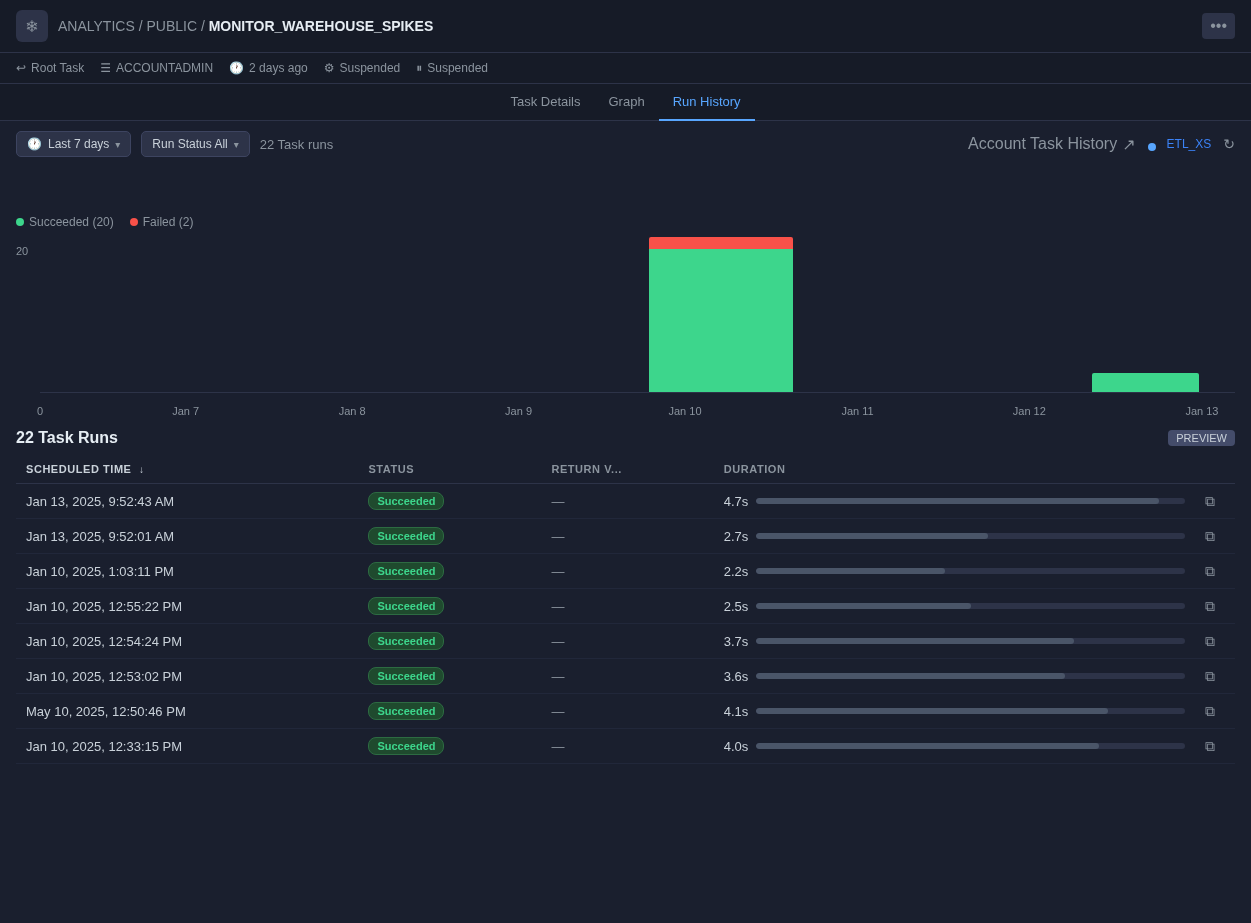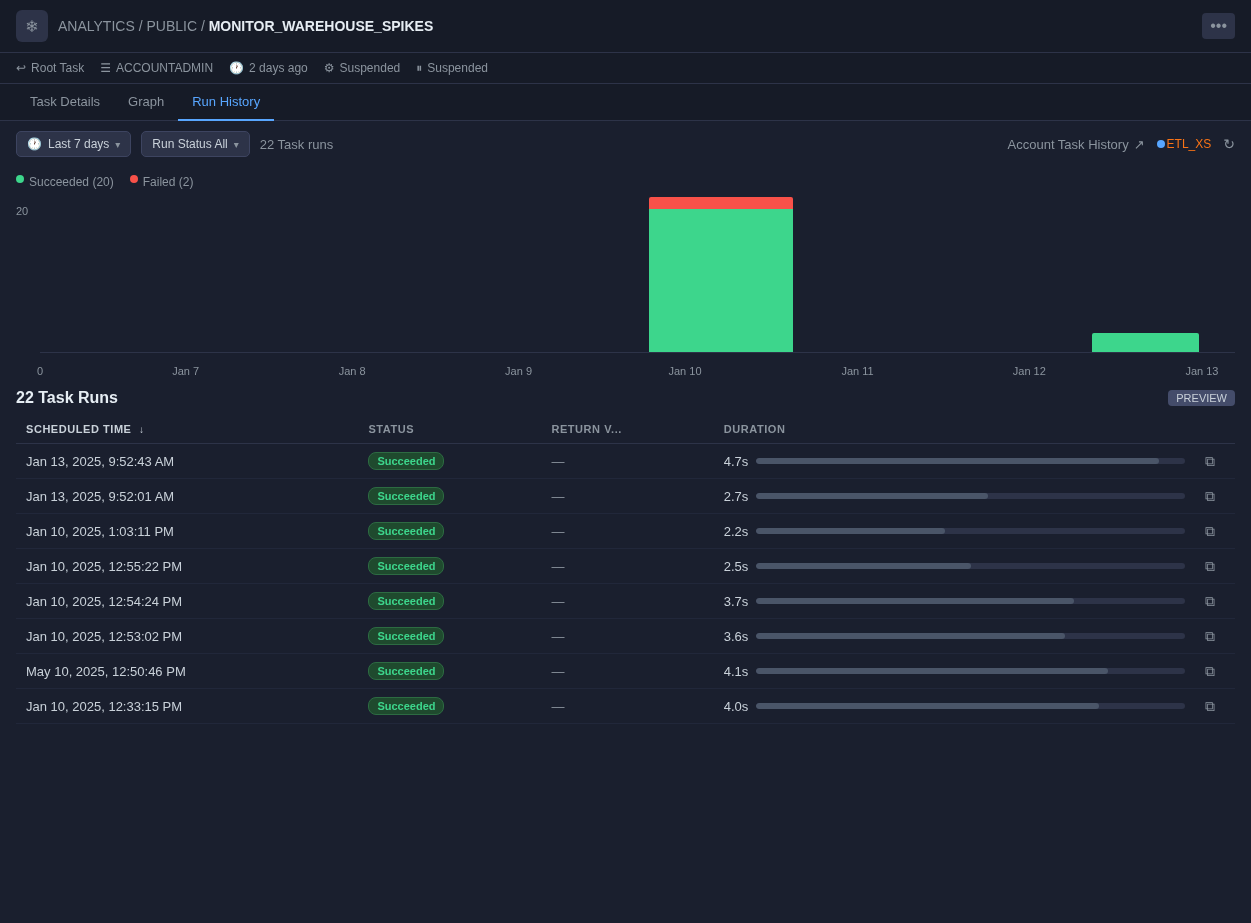--- a/index.html
+++ b/index.html
@@ -63,20 +63,21 @@
       color: #8b949e;
       font-size: 12px;
     }
     .meta-icon { font-size: 12px; }
     .tabs {
       display: flex;
       gap: 0;
       padding: 0 16px;
       background: #161b27;
       border-bottom: 1px solid #2d3348;
+      justify-content: center;
     }
     .tab {
       padding: 10px 14px;
       cursor: pointer;
       color: #8b949e;
       font-size: 13px;
       border-bottom: 2px solid transparent;
       margin-bottom: -1px;
     }
     .tab.active {
@@ -116,28 +117,28 @@
     .toolbar-right {
       display: flex;
       align-items: center;
       gap: 12px;
     }
     .account-task-link {
       display: flex;
       align-items: flex-start;
       gap: 5px;
       color: #8b949e;
-      font-size: 13px;
+      font-size: 16px;
       cursor: pointer;
     }
     .dot-etl {
       display: flex;
-      align-items: center;
-      gap: 2px;
-      color: #f97316;
+      align-items: flex-end;
+      gap: 11px;
+      color: #3b82f6;
       font-size: 12px;
     }
     .dot { width: 8px; height: 8px; border-radius: 50%; background: #58a6ff; }
     .refresh-btn {
       background: none;
       border: none;
       color: #8b949e;
       cursor: pointer;
       font-size: 14px;
     }
@@ -145,23 +146,25 @@
       padding: 0 16px;
       background: #1a1f2e;
     }
     .legend {
       display: flex;
       gap: 16px;
       padding: 8px 0 4px 0;
     }
     .legend-item {
       display: flex;
+      align-items: center;
       gap: 5px;
       font-size: 12px;
       color: #8b949e;
+      margin-top: 40px;
     }
     .legend-dot-green { width: 8px; height: 8px; border-radius: 50%; background: #3dd68c; }
     .legend-dot-red { width: 8px; height: 8px; border-radius: 50%; background: #f85149; }
     .chart-wrapper {
       position: relative;
       height: 180px;
       margin-top: 4px;
     }
     .y-label {
       position: absolute;

